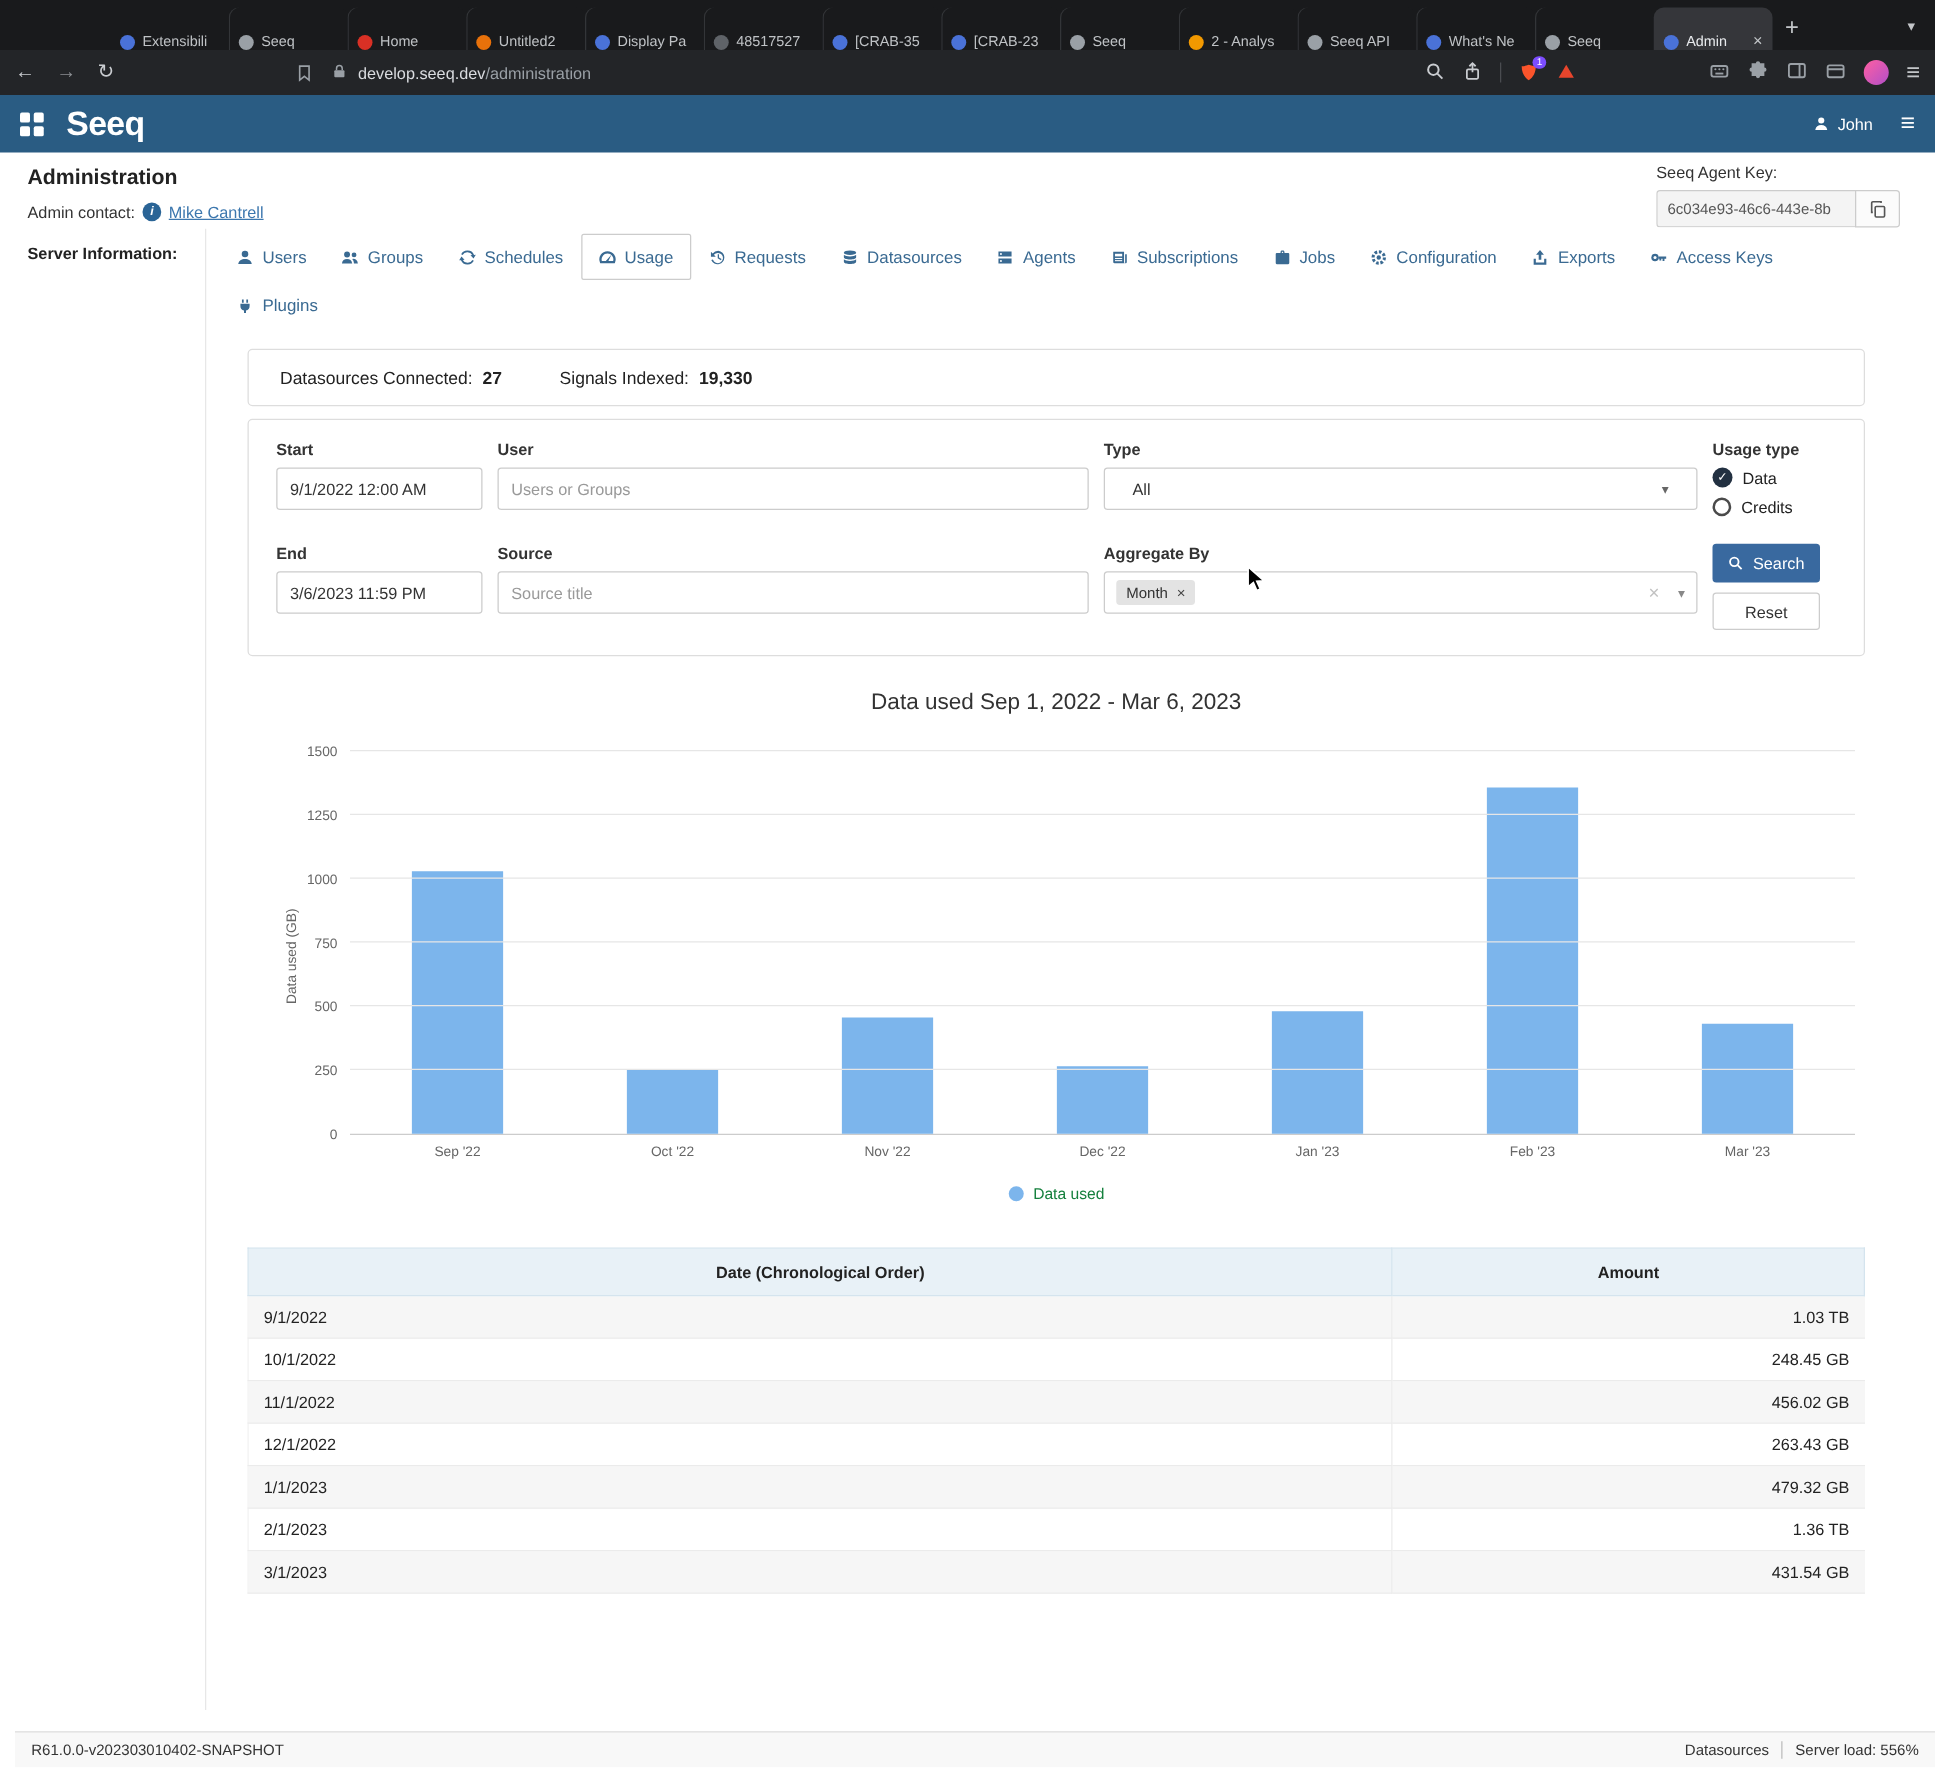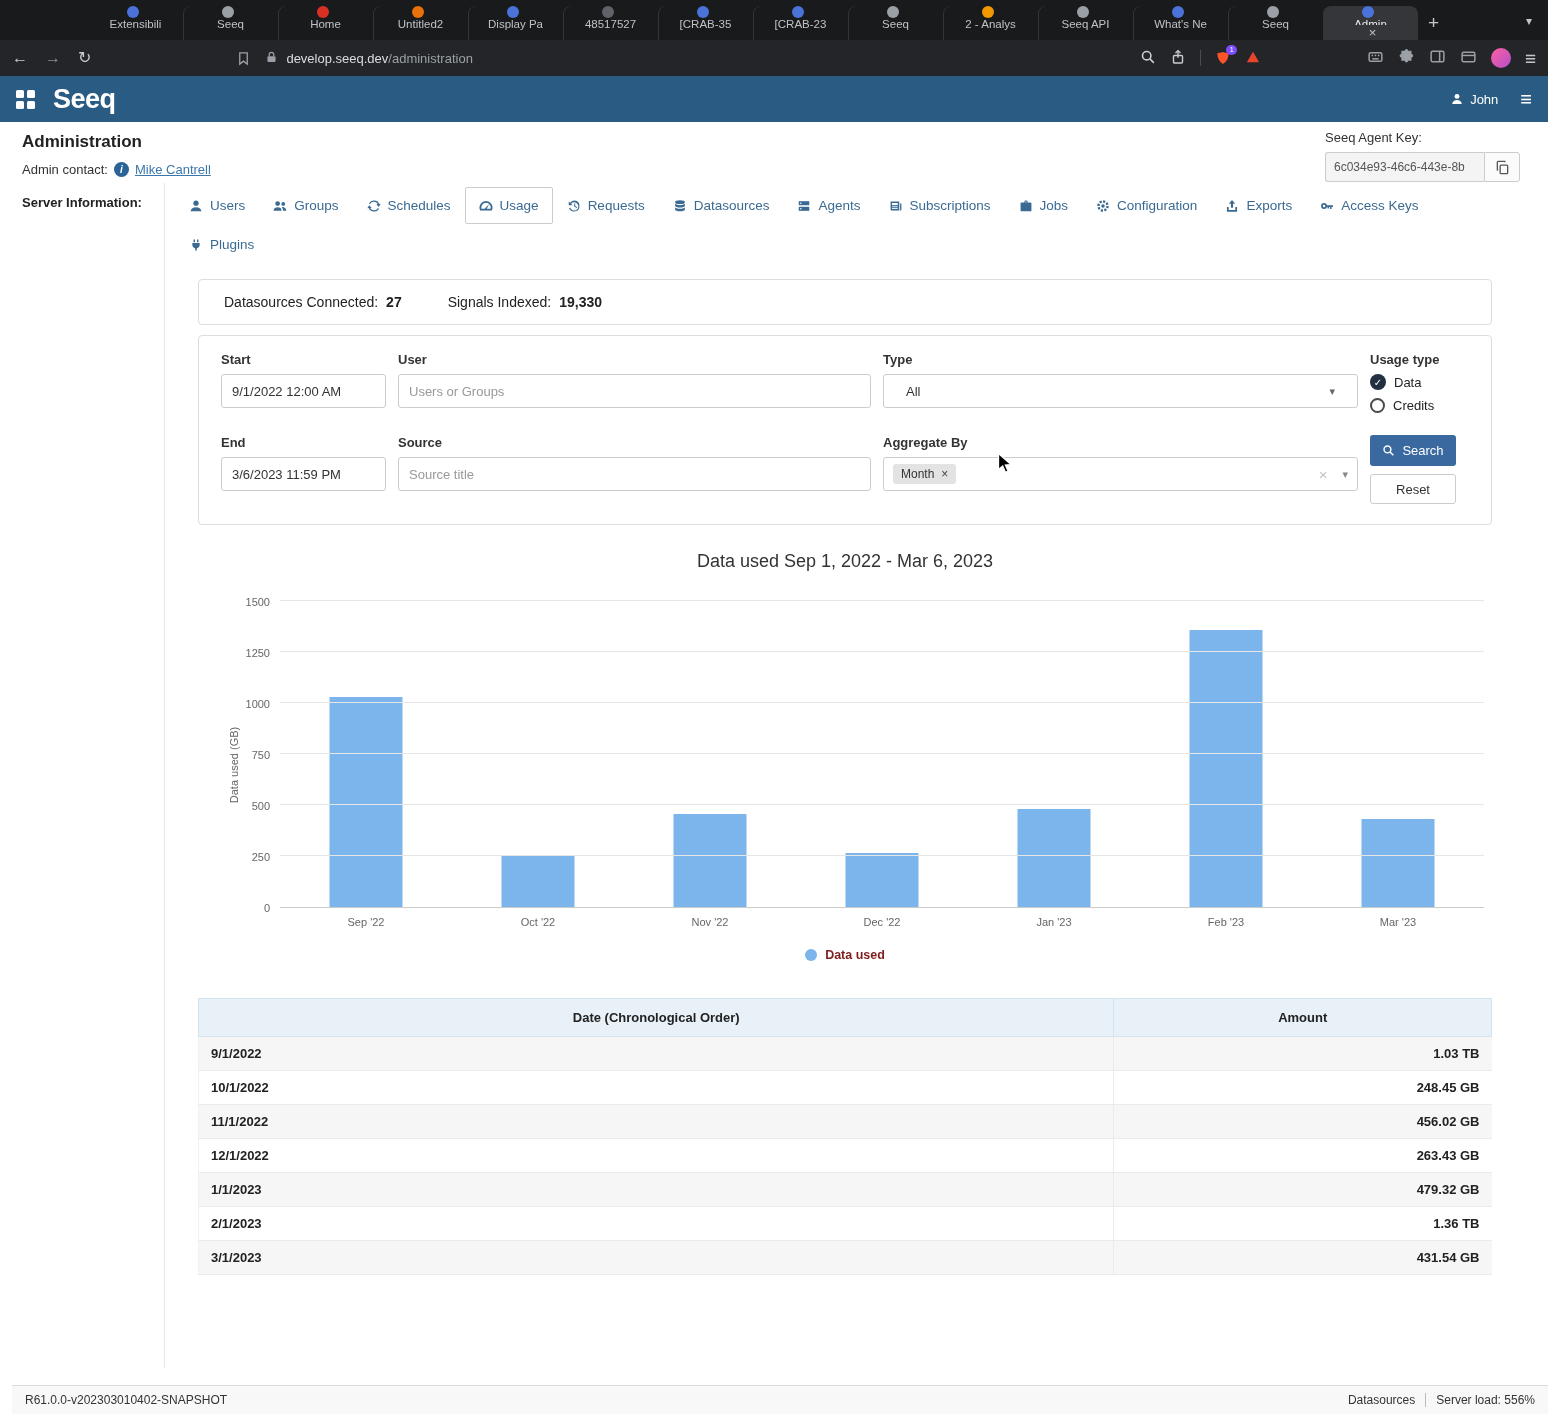--- a/index.html
+++ b/index.html
@@ -3,22 +3,22 @@
 <meta charset="utf-8">
 <style>
   * { margin:0; padding:0; box-sizing:border-box; }
   html,body { background:#fff; }
   body { font-family:"Liberation Sans","DejaVu Sans",sans-serif; font-size:13px; color:#222; }
   .screen { position:relative; width:1548px; height:1414px; overflow:hidden; background:#fff; }
 
   
   .tabstrip { height:40px; background:#191a1c; display:flex; align-items:flex-end; padding-left:88px; }
   .btabs { display:flex; align-items:flex-end; }
-  .btab { width:95px; height:34px; display:flex; align-items:center; padding:0 8px; color:#bfc2c5;
-          font-size:11.5px; white-space:nowrap; overflow:hidden; border-radius:8px 8px 0 0; cursor:default;flex-direction:column; }
+  .btab { width:95px; height:34px; display:flex; align-items:flex-end; padding:0 8px; color:#bfc2c5;
+          font-size:11.5px; white-space:nowrap; overflow:hidden; border-radius:8px 8px 0 0; cursor:default; }
   .btab + .btab { box-shadow:inset 1px 0 0 #333538; }
   .btab.active { background:#35363a; color:#e8eaed; box-shadow:none; }
   .fav { width:12px; height:12px; border-radius:50%; margin-right:6px; flex:0 0 12px; }
   .btab-label { overflow:hidden; white-space:nowrap; flex:1; }
   .tclose { margin-left:4px; font-size:13px; color:#c3c6c9; }
   .newtab-btn { color:#c3c6c9; font-size:19px; margin:0 0 8px 10px; line-height:1; }
   .strip-spacer { flex:1; }
   .tab-search-chevron { color:#c3c6c9; font-size:12px; margin:0 16px 12px 0; }
 
   .urlbar { height:36px; background:#232528; display:flex; align-items:center; padding:0 12px; }
@@ -115,27 +115,27 @@
   .plot { position:relative; height:306px; border-bottom:1px solid #ccc; }
   .gridline { position:absolute; left:0; right:0; height:1px; background:#e6e6e6; }
   .cols { position:absolute; left:0; right:0; top:0; bottom:0; display:flex; }
   .col { flex:1; position:relative; }
   .bar { position:absolute; bottom:0; left:50%; transform:translateX(-50%); width:73px; }
   .ytick { position:absolute; right:calc(100% + 10px); width:44px; text-align:right; font-size:11px; color:#666; }
   .xlabels { display:flex; margin-top:8px; }
   .xlab { flex:1; text-align:center; font-size:11px; color:#666; }
   .legend { display:flex; justify-content:center; align-items:center; gap:8px; margin-top:20px; }
   .legend-dot { width:12px; height:12px; border-radius:50%; background:var(--bar_fill,#7cb5ec); }
-  .legend-label { font-size:12.5px; font-weight:700; color:#7f1d1d;text-align:right; }
+  .legend-label { font-size:12.5px; font-weight:400; color:#15803d;text-align:right; }
 
   
   .data-table { width:100%; border-collapse:collapse; margin-top:36px; font-size:13px; color:#222; }
   .data-table th { background:#e8f1f7; text-align:center; font-weight:700; padding:11px 1px;
                    border:1px solid #d4e4ee; }
-  .data-table td { padding:9px 12px; border-bottom:1px solid #ebebeb;font-weight:bold; }
+  .data-table td { padding:9px 12px; border-bottom:1px solid #ebebeb; }
   .data-table td:first-child { border-right:1px solid #ebebeb; border-left:1px solid #f2f2f2; }
   .data-table tr:nth-child(odd) td { background:#f6f6f6; }
   .col-date { width:70.8%; }
   .amount-cell, th.th-amount-right { }
   .amount-cell { text-align:right; }
 
   
   .footer { position:absolute; left:12px; right:0; bottom:0; height:29px; background:#f8f8f8;
             border-top:1px solid #ddd; display:flex; align-items:center; justify-content:space-between;
             padding:0 13px; font-size:12px; color:#333; }

